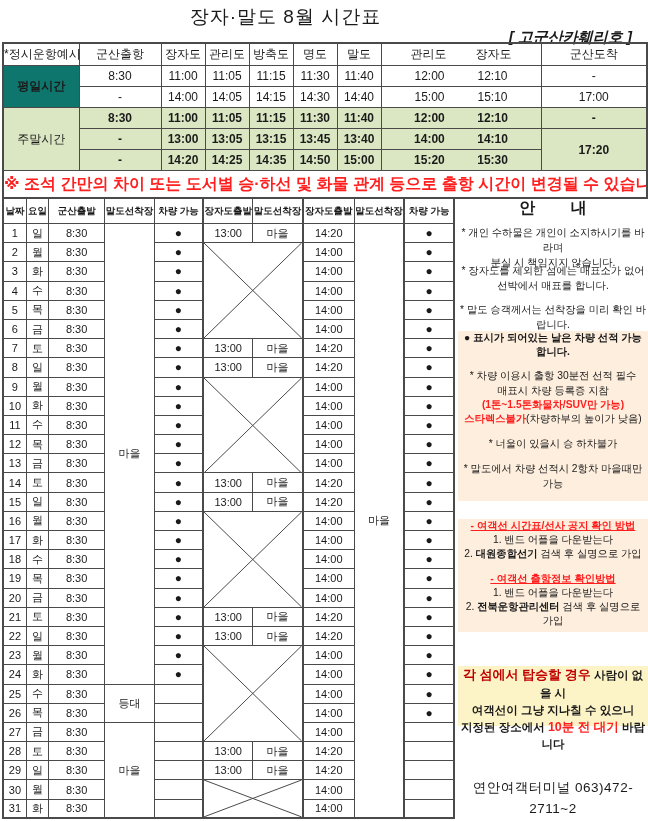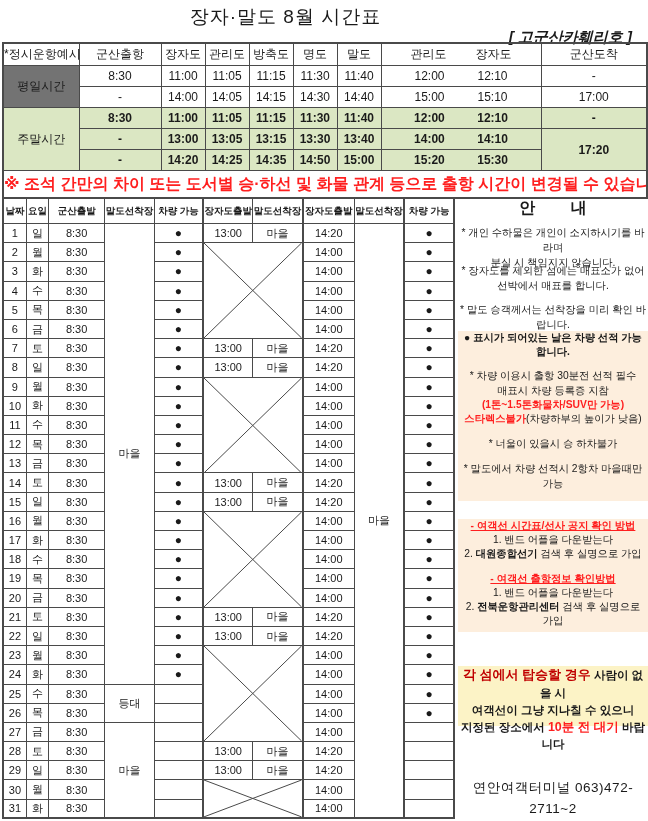--- a/index.html
+++ b/index.html
@@ -11,21 +11,21 @@
   .abs{position:absolute;}
   
   #title{left:0;top:4px;width:571px;text-align:center;font-size:19px;font-weight:normal;letter-spacing:1px;}
   #vessel{right:16px;top:28px;font-size:15px;font-weight:bold;font-style:italic;}
   
   table{border-collapse:collapse;table-layout:fixed;}
   #sched{left:2px;top:42px;width:644px;border:2px solid #4a4a4a;}
   #sched th,#sched td{border:1px solid #4a4a4a;text-align:center;font-size:12px;font-weight:normal;padding:0;height:20px;overflow:hidden;white-space:nowrap;}
   #sched thead th{height:21px;font-size:12px;}
   #sched tr.weekend td{background:var(--green);font-weight:bold;}
-  #sched td.lab{background:#737373;font-weight:normal;}
+  #sched td.lab{background:#0f766e;font-weight:bold;}
   #sched tr.weekend td.lab{background:var(--green);font-weight:normal;}
   #sched .pair{display:flex;justify-content:space-evenly;align-items:center;height:100%;}
   #sched td.note-cell{height:26px;color:var(--red);font-weight:bold;font-size:16px;background:#fff;}
   
   #cal{left:2px;top:197px;width:453px;border:2px solid #4a4a4a;}
   #cal th,#cal td{border:1px solid #4a4a4a;text-align:center;padding:0;overflow:hidden;white-space:nowrap;}
   #cal thead th{height:24px;font-size:9.5px;font-weight:bold;}
   #cal tbody tr{height:19.2px;}
   #cal tbody td{font-size:11px;}
   #cal td.dot{font-size:12px;}
@@ -136,21 +136,21 @@
             <span>12:10</span>
           </div>
         </td>
         <td>-</td>
       </tr>
       <tr class="weekend">
         <td>-</td>
         <td>13:00</td>
         <td>13:05</td>
         <td>13:15</td>
-        <td>13:30</td>
+        <td>13:45</td>
         <td>13:40</td>
         <td colspan="2">
           <div class="pair">
             <span>14:00</span>
             <span>14:10</span>
           </div>
         </td>
         <td rowspan="2">17:20</td>
       </tr>
       <tr class="weekend">

